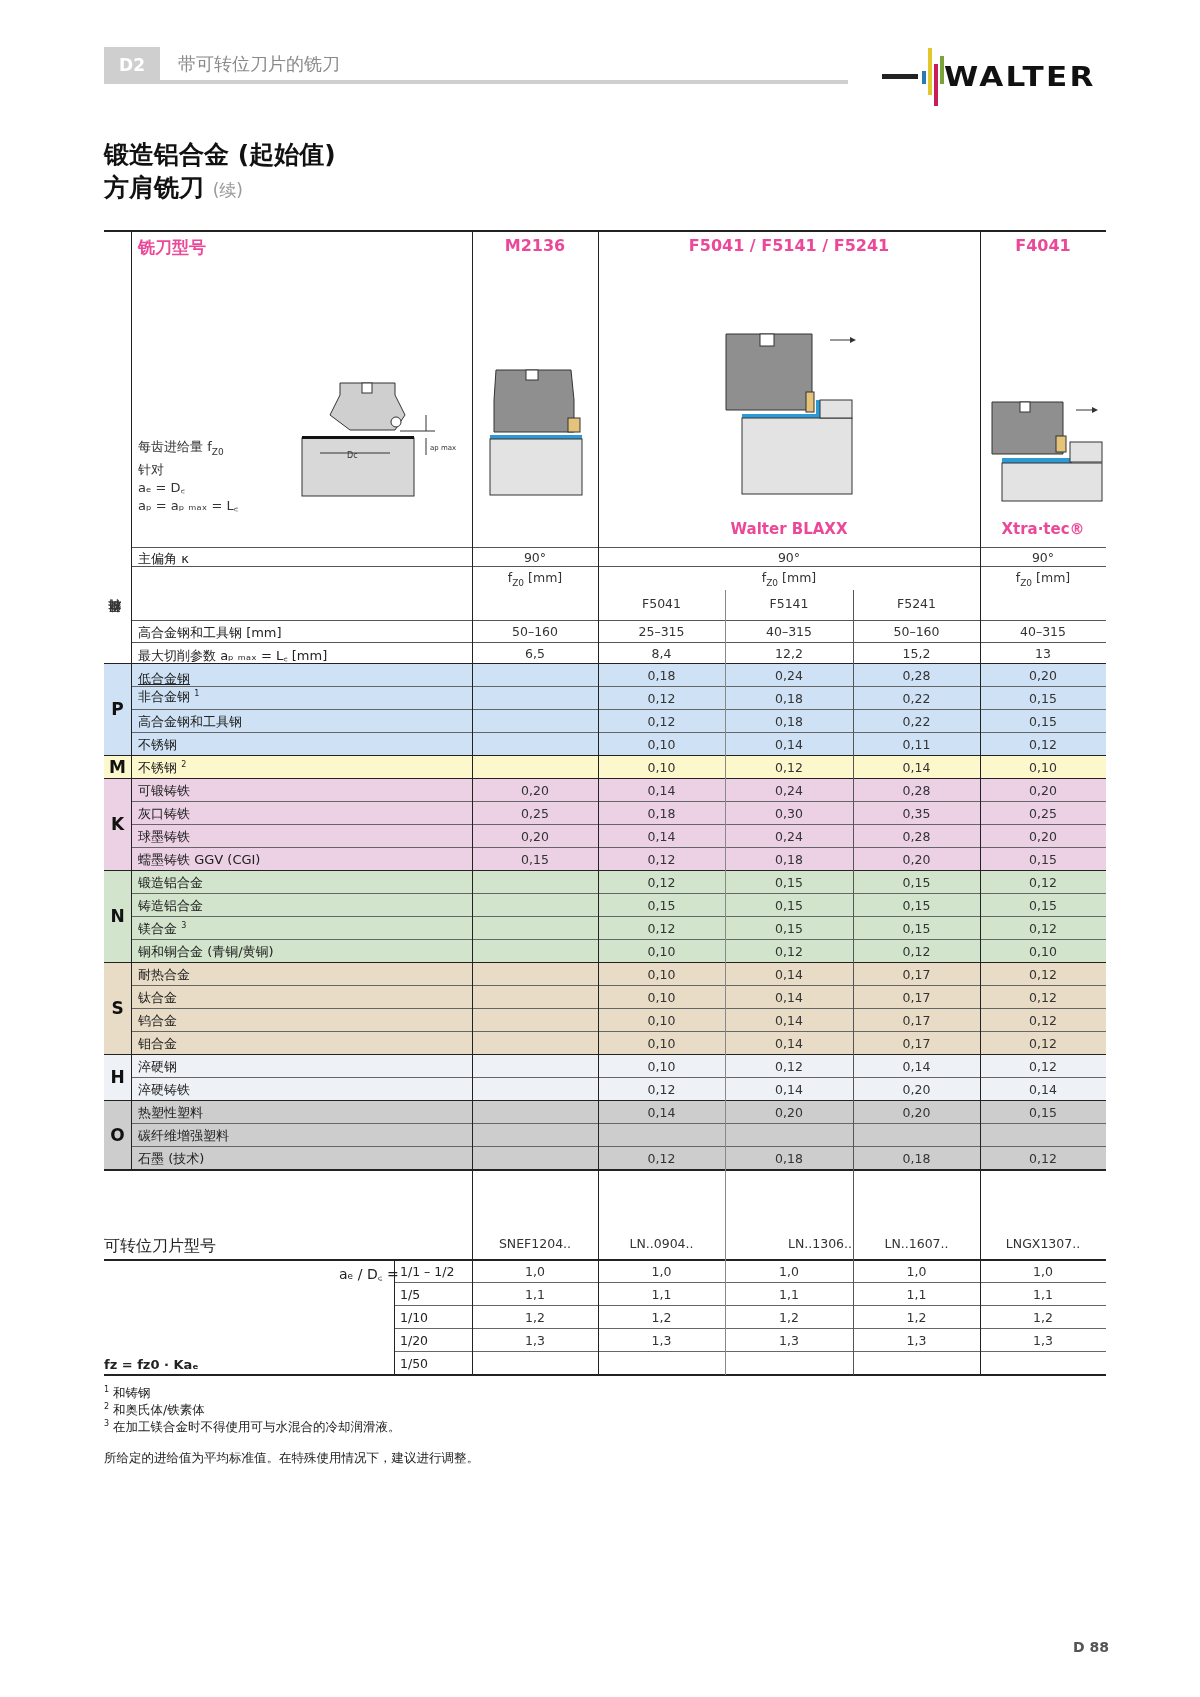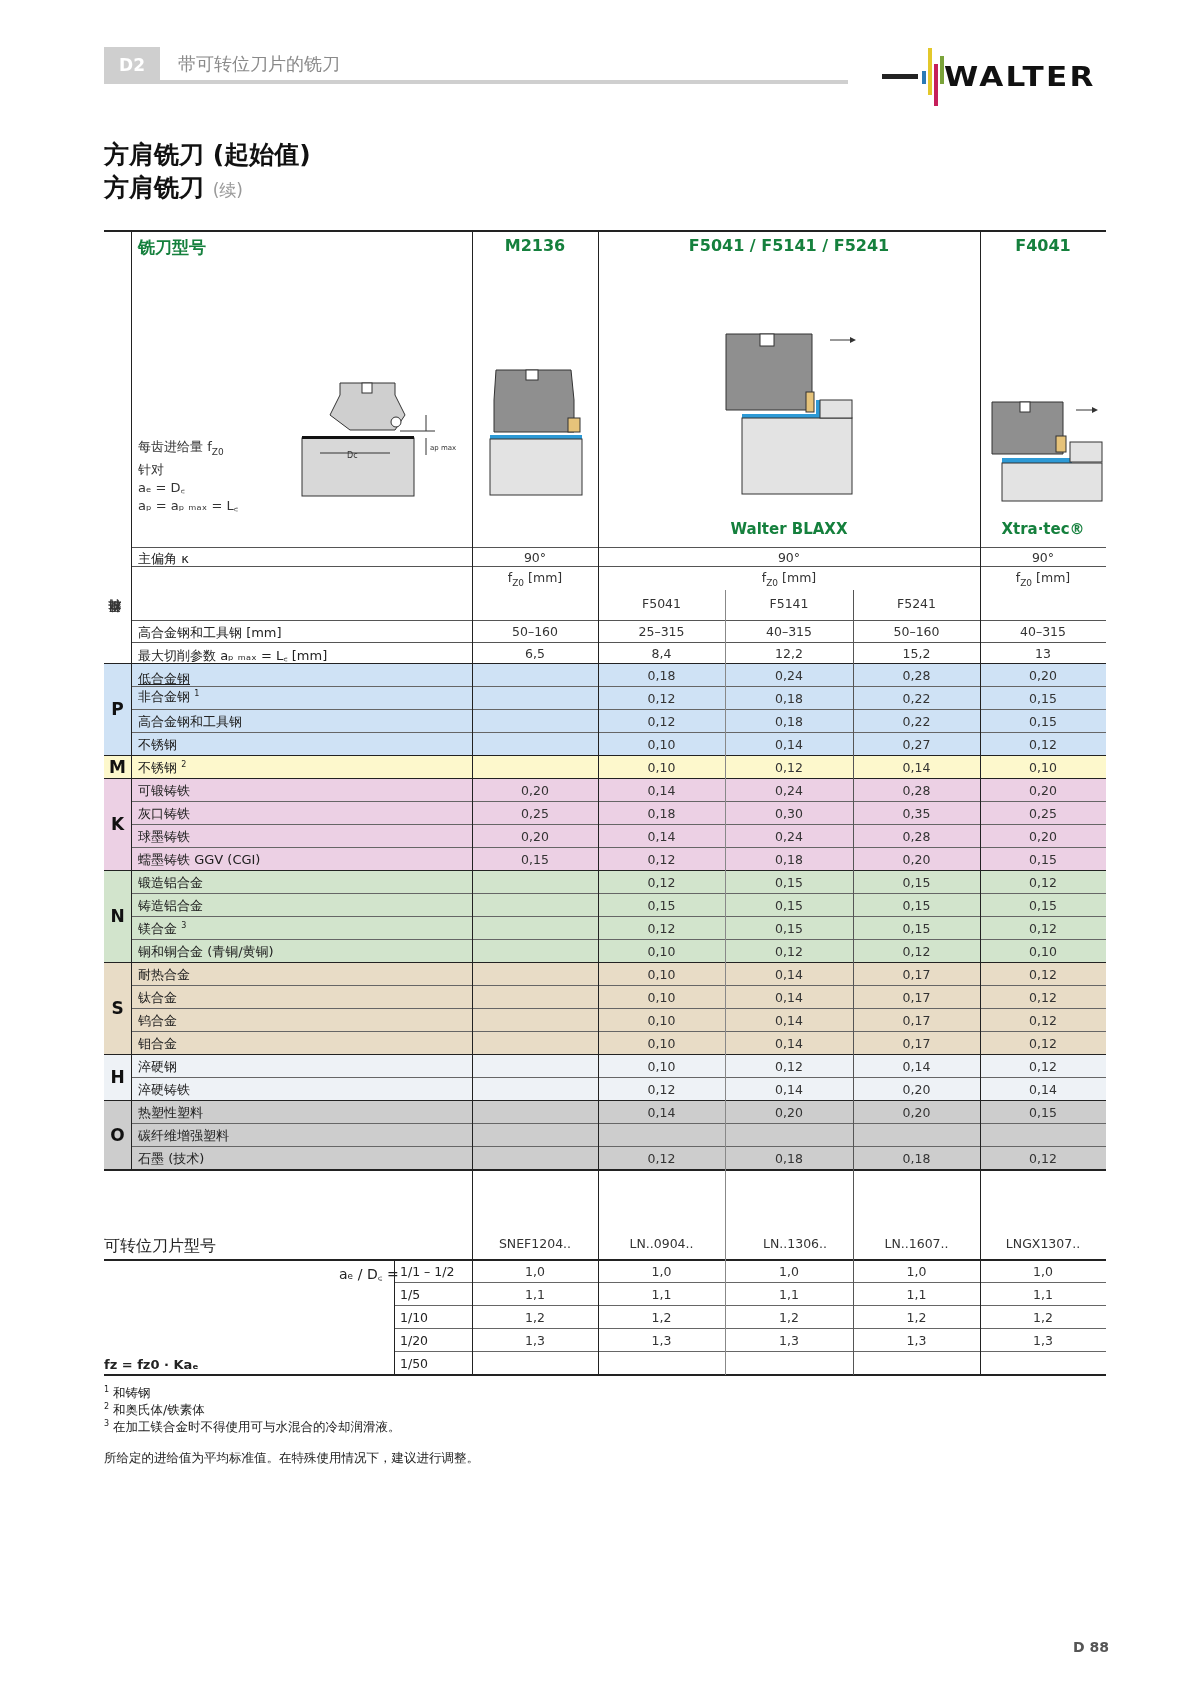--- a/index.html
+++ b/index.html
@@ -20,21 +20,21 @@
   .title2 .cont { font-size: 17px; font-weight: normal; color: #999; }
 
   
   .tbl { position: absolute; left: 104px; top: 230px; width: 1002px; font-size: 13px; }
   .vline { position: absolute; width: 1px; background: #222; }
   .hline { position: absolute; height: 1px; background: #555; left: 27px; }
   .thick { height: 2px; background: #222; }
   .lbl { position: absolute; left: 34px; font-size: 13px; color: #222; }
   .val { position: absolute; font-size: 12.5px; color: #333; text-align: center; font-family: "DejaVu Sans", sans-serif; }
   .grp { position: absolute; left: 0; width: 27px; font-weight: bold; font-size: 17px; color: #111; text-align: center; }
-  .colhead { position: absolute; font-size: 16px; font-weight: bold; color: #15803d; text-align: center; }
+  .colhead { position: absolute; font-size: 16px; font-weight: bold; color: #ec4899; text-align: center; }
   .sup { font-size: 8px; vertical-align: super; }
   .sub { font-size: 9px; vertical-align: sub; }
   .vertical-label { position: absolute; left: 2px; top: 588px; width: 24px; height: 70px; writing-mode: vertical-rl; transform: rotate(180deg); font-size: 13px; color: #333; text-align: center; }
 
   .foot { position: absolute; left: 104px; font-size: 12.5px; color: #222; }
   .pagenum { position: absolute; left: 1073px; top: 1639px; font-size: 14px; color: #555; font-weight: bold; }
 </style>
 </head>
 <body>
 
@@ -44,21 +44,21 @@
 
 <div class="logo">
   <div class="dash"></div>
   <div class="bar" style="left:42px;top:27px;height:13px;background:#2a7ab5;"></div>
   <div class="bar" style="left:48px;top:4px;height:47px;background:#e3c82b;"></div>
   <div class="bar" style="left:54px;top:20px;height:42px;background:#c61f5a;"></div>
   <div class="bar" style="left:60px;top:12px;height:28px;background:#7aa33a;"></div>
   <div class="word">WALTER</div>
 </div>
 
-<div class="title1">方肩铣刀 (起始值)</div>
+<div class="title1">锻造铝合金 (起始值)</div>
 <div class="title2">
   <span>方肩铣刀</span>
   <span class="cont">(续)</span>
 </div>
 
 <div class="tbl" id="tbl" style="height:1140px;">
 
   <div class="hline thick" style="top:0;left:0;width:1002px;"></div>
 
   <div class="colhead" style="left:34px;top:6px;text-align:left;font-size:17px;">铣刀型号</div>
@@ -177,21 +177,21 @@
     <div class="val" style="left:368px;width:126px;top:484px;"></div>
     <div class="val" style="left:494px;width:127px;top:484px;">0,12</div>
     <div class="val" style="left:621px;width:128px;top:484px;">0,18</div>
     <div class="val" style="left:749px;width:127px;top:484px;">0,22</div>
     <div class="val" style="left:876px;width:126px;top:484px;">0,15</div>
     <div class="hline" style="top:502px;width:975px;background:#666;"></div>
     <div class="lbl" style="top:506px;"><span>不锈钢</span></div>
     <div class="val" style="left:368px;width:126px;top:507px;"></div>
     <div class="val" style="left:494px;width:127px;top:507px;">0,10</div>
     <div class="val" style="left:621px;width:128px;top:507px;">0,14</div>
-    <div class="val" style="left:749px;width:127px;top:507px;">0,27</div>
+    <div class="val" style="left:749px;width:127px;top:507px;">0,11</div>
     <div class="val" style="left:876px;width:126px;top:507px;">0,12</div>
     <div class="hline thick" style="top:525px;left:0;width:1002px;"></div>
     <div style="position:absolute;left:0;top:526px;width:1002px;height:23px;background:#fdf8cc;"></div>
     <div class="grp" style="top:526.5px;">M</div>
     <div class="lbl" style="top:529px;"><span>不锈钢</span> <span class="sup">2</span></div>
     <div class="val" style="left:368px;width:126px;top:530px;"></div>
     <div class="val" style="left:494px;width:127px;top:530px;">0,10</div>
     <div class="val" style="left:621px;width:128px;top:530px;">0,12</div>
     <div class="val" style="left:749px;width:127px;top:530px;">0,14</div>
     <div class="val" style="left:876px;width:126px;top:530px;">0,10</div>
@@ -321,21 +321,21 @@
     <div class="lbl" style="top:920px;"><span>石墨 (技术)</span></div>
     <div class="val" style="left:368px;width:126px;top:921px;"></div>
     <div class="val" style="left:494px;width:127px;top:921px;">0,12</div>
     <div class="val" style="left:621px;width:128px;top:921px;">0,18</div>
     <div class="val" style="left:749px;width:127px;top:921px;">0,18</div>
     <div class="val" style="left:876px;width:126px;top:921px;">0,12</div>
     <div class="hline thick" style="top:939px;left:0;width:1002px;"></div>
     <div style="position:absolute;left:0;top:1006px;font-size:16px;">可转位刀片型号</div>
     <div class="val" style="left:368px;width:126px;top:1006px;">SNEF1204..</div>
     <div class="val" style="left:494px;width:127px;top:1006px;">LN..0904..</div>
-    <div class="val" style="left:627px;width:128px;top:1006px;">LN..1306..</div>
+    <div class="val" style="left:652px;width:128px;top:1006px;">LN..1306..</div>
     <div class="val" style="left:749px;width:127px;top:1006px;">LN..1607..</div>
     <div class="val" style="left:876px;width:126px;top:1006px;">LNGX1307..</div>
     <div class="hline thick" style="top:1029px;left:0;width:1002px;"></div>
     <div style="position:absolute;left:235px;top:1034px;font-size:14px;">aₑ / D꜀ =</div>
     <div style="position:absolute;left:0;top:1127px;font-size:13px;font-weight:bold;">fz = fz0 · Kaₑ</div>
     <div style="position:absolute;left:296px;top:1034px;font-size:12.5px;">1/1 – 1/2</div>
     <div class="val" style="left:368px;width:126px;top:1034px;">1,0</div>
     <div class="val" style="left:494px;width:127px;top:1034px;">1,0</div>
     <div class="val" style="left:621px;width:128px;top:1034px;">1,0</div>
     <div class="val" style="left:749px;width:127px;top:1034px;">1,0</div>

